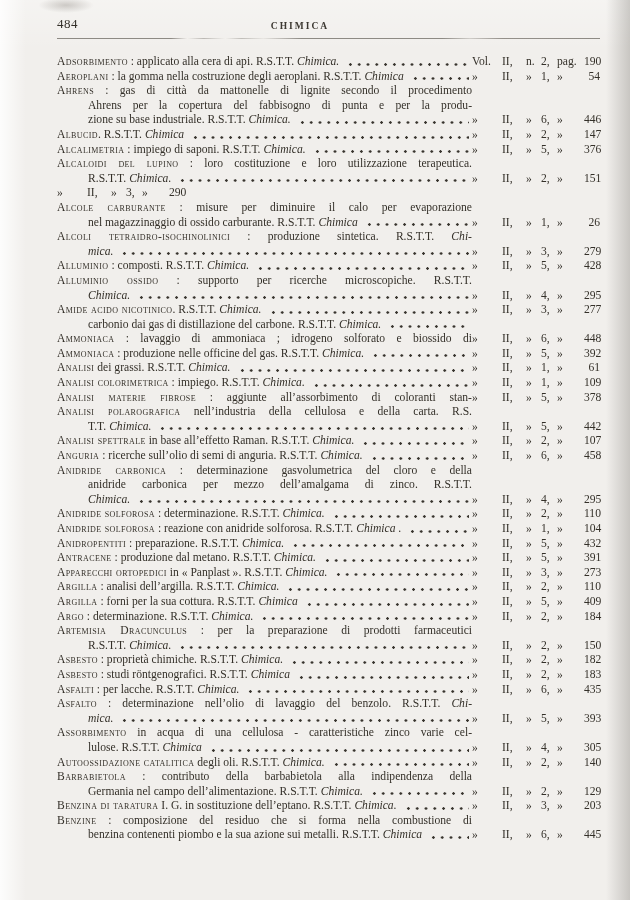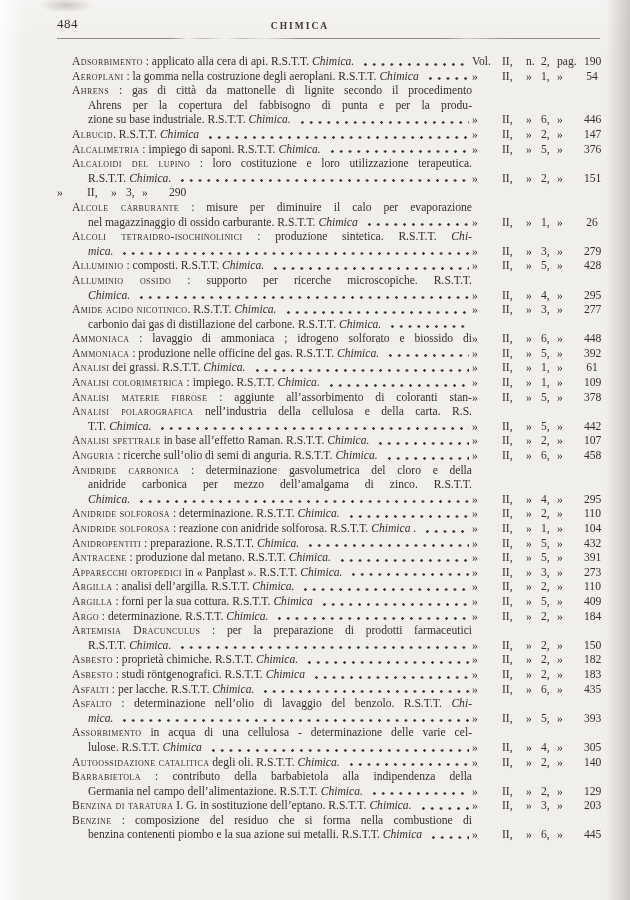--- a/index.html
+++ b/index.html
@@ -52,30 +52,30 @@
   .line.just { text-align:justify; text-align-last:justify; }
   .line.indent { padding-left:31px; }
   .line.final { display:flex; }
   .line.final .lt { white-space:nowrap; }
   .leader {
     flex:1 1 auto; min-width:0; margin:0 3px 0 5px;
     background-image:radial-gradient(circle at 50% 50%, #38342e 1.05px, rgba(56,52,46,0) 1.5px);
     background-size:8.8px 9px; background-repeat:repeat-x;
     background-position:left 2px bottom 1px;
   }
-  .seg-sc { font-variant:small-caps; letter-spacing:0.4px;margin-left:15px; }
+  .seg-sc { font-variant:small-caps; letter-spacing:0.4px; }
   .seg-i  { font-style:italic;text-align:center; }
   .ref { flex:0 0 128px; align-self:flex-end; display:flex; white-space:nowrap; }
   .ref span { display:inline-block; }
   .ref .m1  { width:30px; }
   .ref .vol { width:24px; }
   .ref .m2  { width:15px; }
   .ref .num { width:16px; }
   .ref .m3  { width:27px; }
-  .ref .pg  { flex:1; text-align:center; }
+  .ref .pg  { flex:1; text-align:right; }
 </style>
 </head>
 <body>
 
 <div class="page">
   <div class="smudge"></div>
   <div class="pagenum">484</div>
   <div class="runhead">CHIMICA</div>
   <div class="rule"></div>
   <div class="index">
@@ -621,21 +621,21 @@
           <span class="m1">»</span>
           <span class="vol">II,</span>
           <span class="m2">»</span>
           <span class="num">5,</span>
           <span class="m3">»</span>
           <span class="pg">393</span>
         </div>
       </div>
       <div class="entry">
         <div class="entry-lines">
-          <div class="line just"><span class="seg-sc">Assorbimento</span><span class="seg-r"> in acqua di una cellulosa - determinazione delle varie cel-</span></div>
+          <div class="line just"><span class="seg-sc">Assorbimento</span><span class="seg-r"> in acqua di una cellulosa - caratteristiche zinco varie cel-</span></div>
           <div class="line indent final">
             <span class="lt"><span class="seg-r">lulose. R.S.T.T. </span><span class="seg-i">Chimica</span></span>
             <span class="leader"></span>
           </div>
         </div>
         <div class="ref">
           <span class="m1">»</span>
           <span class="vol">II,</span>
           <span class="m2">»</span>
           <span class="num">4,</span>

